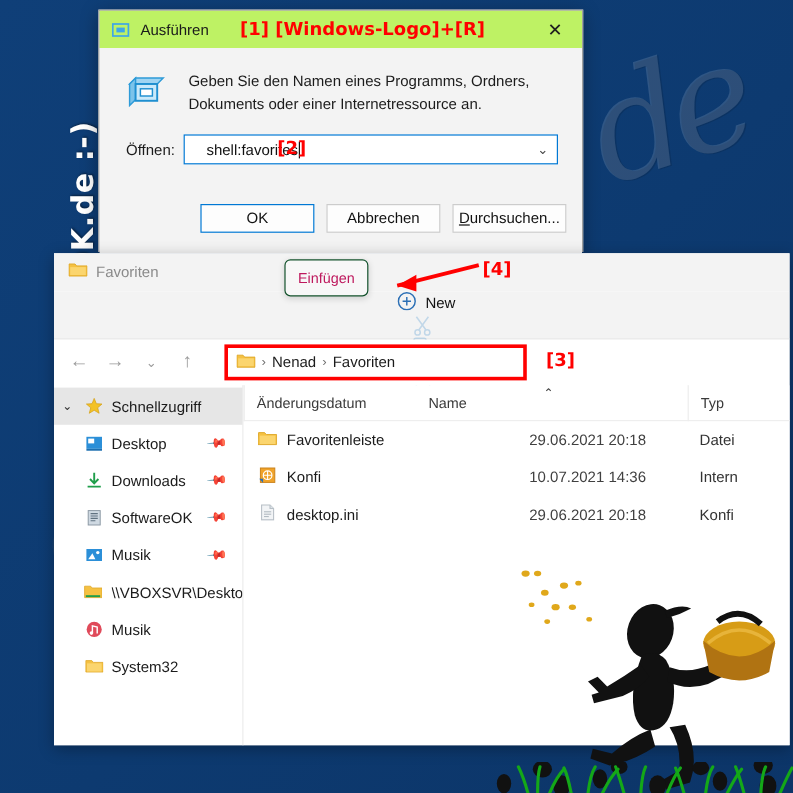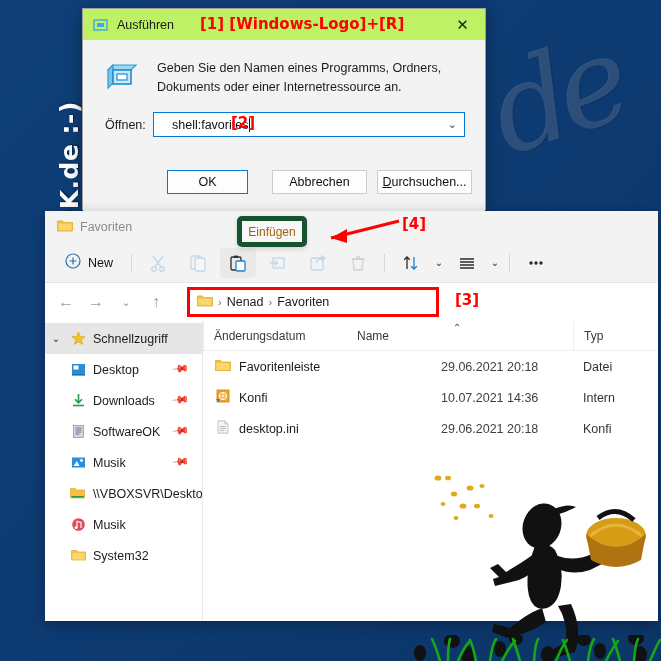--- a/index.html
+++ b/index.html
@@ -59,45 +59,45 @@
   #run-combo-value { font-size:12.5px; color:#111; margin-left:18px; }
   #run-caret { width:1px; height:14px; background:#111; margin-left:1px; }
   #run-step2 { position:absolute; left:148px; top:74px; color:#ff0000;
     font-weight:bold; font-size:15px; font-family:"DejaVu Sans", sans-serif; }
   #run-combo-arrow { position:absolute; right:7px; top:5px; font-size:11px;
     color:#444; }
   .run-btn { position:absolute; top:130px; height:24px; background:#fdfdfd;
     border:1px solid #cccccc; font-size:12.5px; color:#111;
     display:flex; align-items:center; justify-content:center;
     font-family:"Liberation Sans", sans-serif; }
-  #btn-ok { left:84px; width:81px; border:1px solid #0078d4; }
+  #btn-ok { left:84px; width:95px; border:1px solid #0078d4; }
   #btn-cancel { left:189px; width:95px; }
   #btn-browse { left:294px; width:95px; }
   #btn-browse u { text-decoration:underline; }
 
   
   #explorer {
     position:absolute; left:45px; top:211px; width:613px; height:410px;
     background:#ffffff; box-shadow:0 3px 12px rgba(0,0,0,0.30);
     overflow:hidden;
   }
   #ex-titlebar { height:32px; background:#f3f3f3; display:flex;
     align-items:center; position:relative; }
   #ex-folder-icon { margin-left:12px; }
   #ex-title-text { font-size:12.5px; color:#8a8a8a; margin-left:7px; }
   #tooltip-paste { position:absolute; left:192px; top:5px; width:70px; height:31px;
-    background:#f7f7f7; border:5px solid #14532d; border-radius:5px;
+    background:#f7f7f7; border:1px solid #14532d; border-radius:5px;
     display:flex; align-items:center; justify-content:center;
-    font-size:12px; color:#a16207; box-shadow:0 2px 5px rgba(0,0,0,0.14); z-index:6; }
+    font-size:12px; color:#be185d; box-shadow:0 2px 5px rgba(0,0,0,0.14); z-index:6; }
   #step4 { position:absolute; left:357px; top:4px; color:#ff0000;
     font-weight:bold; font-size:15px; font-family:"DejaVu Sans", sans-serif; z-index:6; }
   #arrow4 { position:absolute; left:262px; top:8px; width:96px; height:26px; z-index:6; }
 
   #ex-toolbar { height:40px; background:#f3f3f3; display:flex; align-items:center;
-    border-bottom:1px solid #e6e6e6; position:relative; }
+    border-bottom:1px solid #e6e6e6; position:relative;flex-direction:column; }
   .tb-item { height:30px; display:flex; align-items:center; justify-content:center;
     border-radius:4px; margin:0 2px; }
   #tb-new { padding:0 10px; gap:7px; font-size:12.5px; color:#111; margin-left:10px; }
   .tb-icon { width:36px; }
   .tb-sep { width:1px; height:18px; background:#d8d8d8; margin:0 6px; }
   .tb-dis { opacity:0.32; }
   #tb-paste { background:#e9e9e9; }
   .tb-chev { font-size:10px; color:#333; width:16px; text-align:center; }
 
   #ex-navbar { height:38px; background:#ffffff; display:flex; align-items:center;

